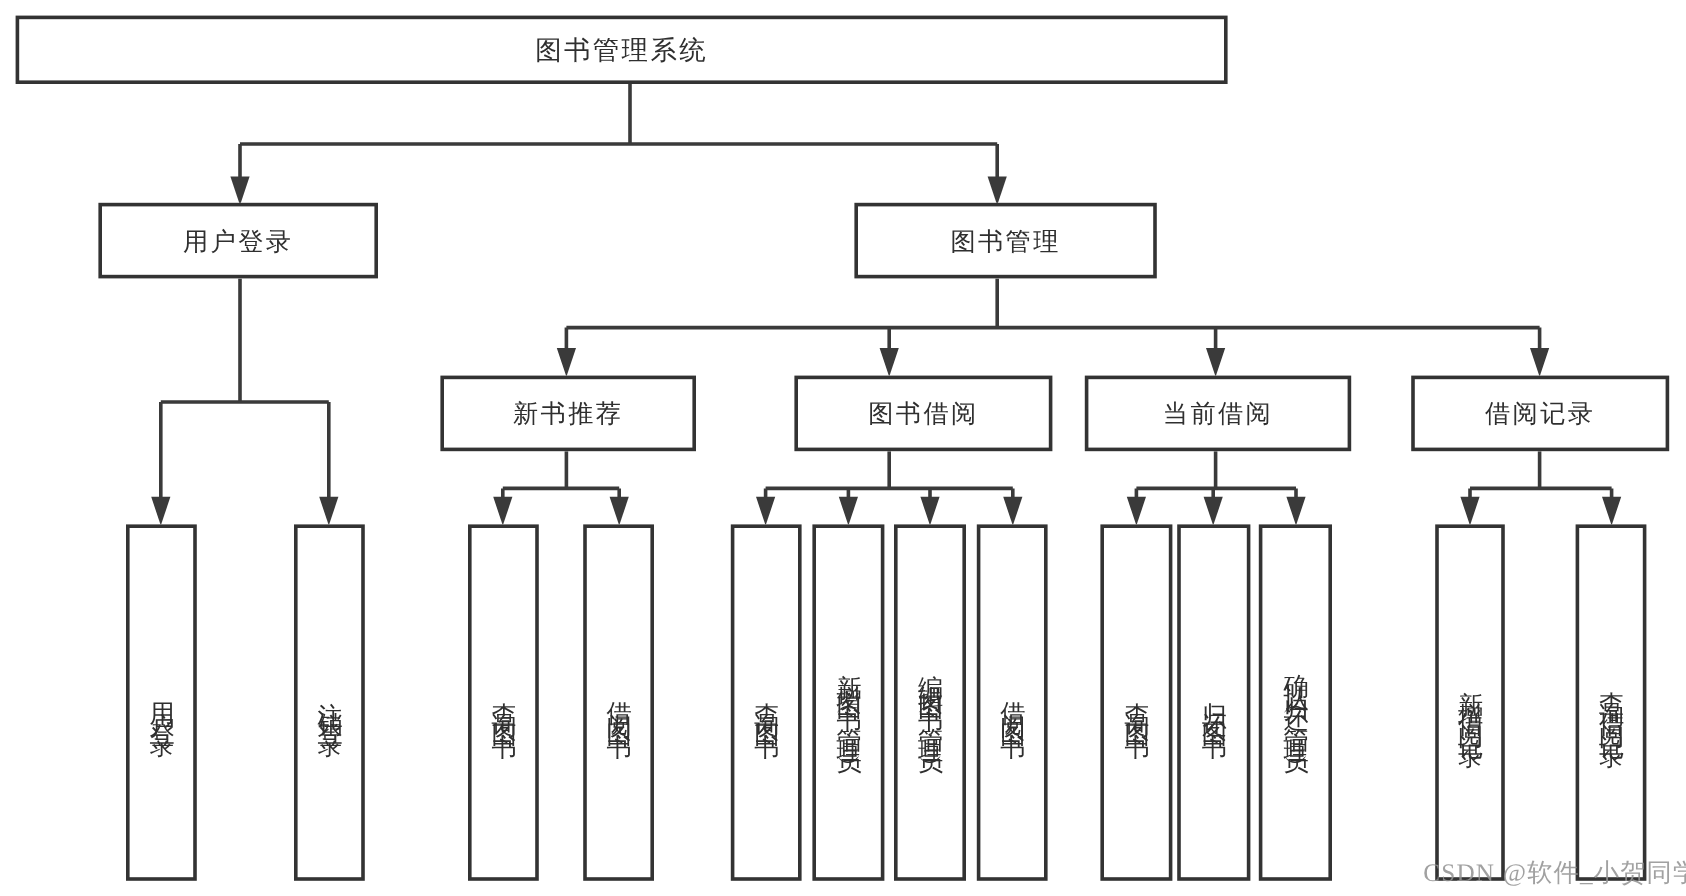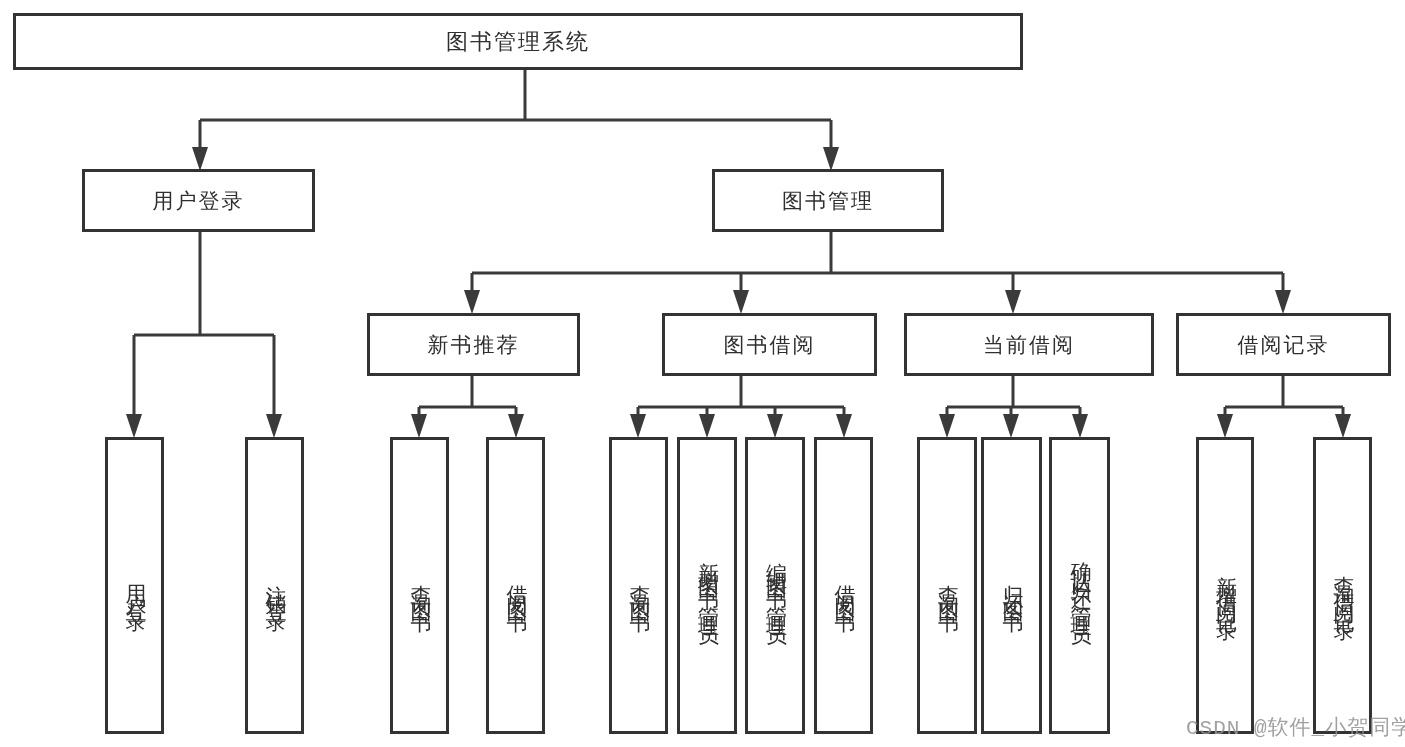--- a/index.html
+++ b/index.html
@@ -2,21 +2,21 @@
 <html><head>
 <meta charset="utf-8">
 <style>
   html, body { margin: 0; padding: 0; background: #ffffff; }
   .stage {
     position: relative;
     width: 1405px;
     height: 747px;
     background: #ffffff;
     overflow: hidden;
-    font-family: Liberation Mono, monospace;
+    font-family: Liberation Serif, serif;
   }
   .stage svg.connectors {
     position: absolute;
     left: 0; top: 0;
     width: 1405px; height: 747px;
   }
   .connectors path {
     fill: none;
     stroke: #3a3a3a;
     stroke-width: 3;
@@ -108,31 +108,31 @@
     </g>
   </svg>
 
   <div class="box root" style="left:13px; top:13px; width:1010px; height:57px;">
     <span class="hlabel">图书管理系统</span>
   </div>
 
   <div class="box" style="left:82px; top:169px; width:233px; height:63px;">
     <span class="hlabel">用户登录</span>
   </div>
-  <div class="box" style="left:712px; top:169px; width:232px; height:63px;">
+  <div class="box" style="left:712px; top:169px; width:252px; height:63px;">
     <span class="hlabel">图书管理</span>
   </div>
 
   <div class="box" style="left:367px; top:313px; width:213px; height:63px;">
     <span class="hlabel">新书推荐</span>
   </div>
   <div class="box" style="left:634px; top:313px; width:215px; height:63px;margin-left:28px;">
     <span class="hlabel">图书借阅</span>
   </div>
-  <div class="box" style="left:904px; top:313px; width:250px; height:63px;text-align:center;">
+  <div class="box" style="left:904px; top:313px; width:222px; height:63px;text-align:center;">
     <span class="hlabel">当前借阅</span>
   </div>
   <div class="box" style="left:1176px; top:313px; width:215px; height:63px;">
     <span class="hlabel">借阅记录</span>
   </div>
 
   <div class="box" style="left:105px; top:437px; width:59px; height:297px;">
     <span class="vlabel">用户登录</span>
   </div>
   <div class="box" style="left:245px; top:437px; width:59px; height:297px;">

